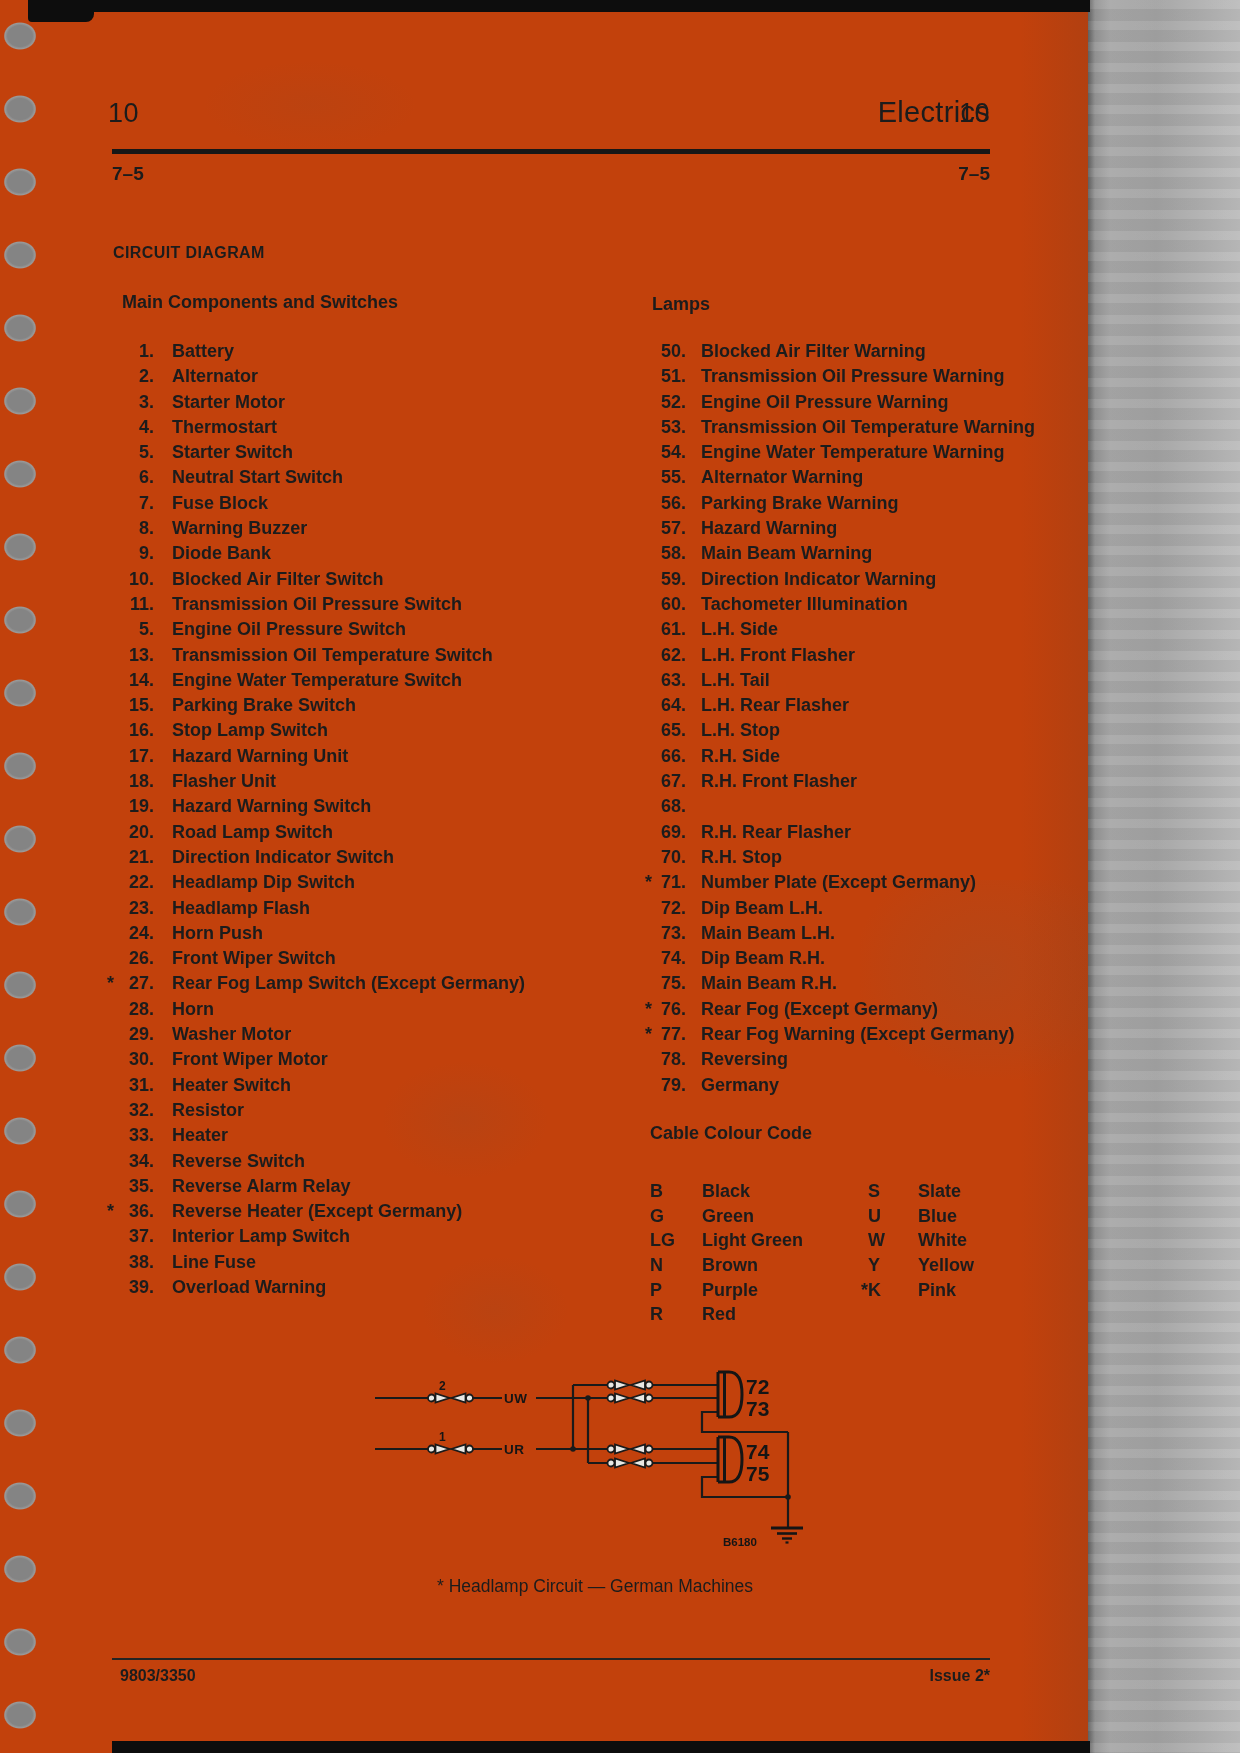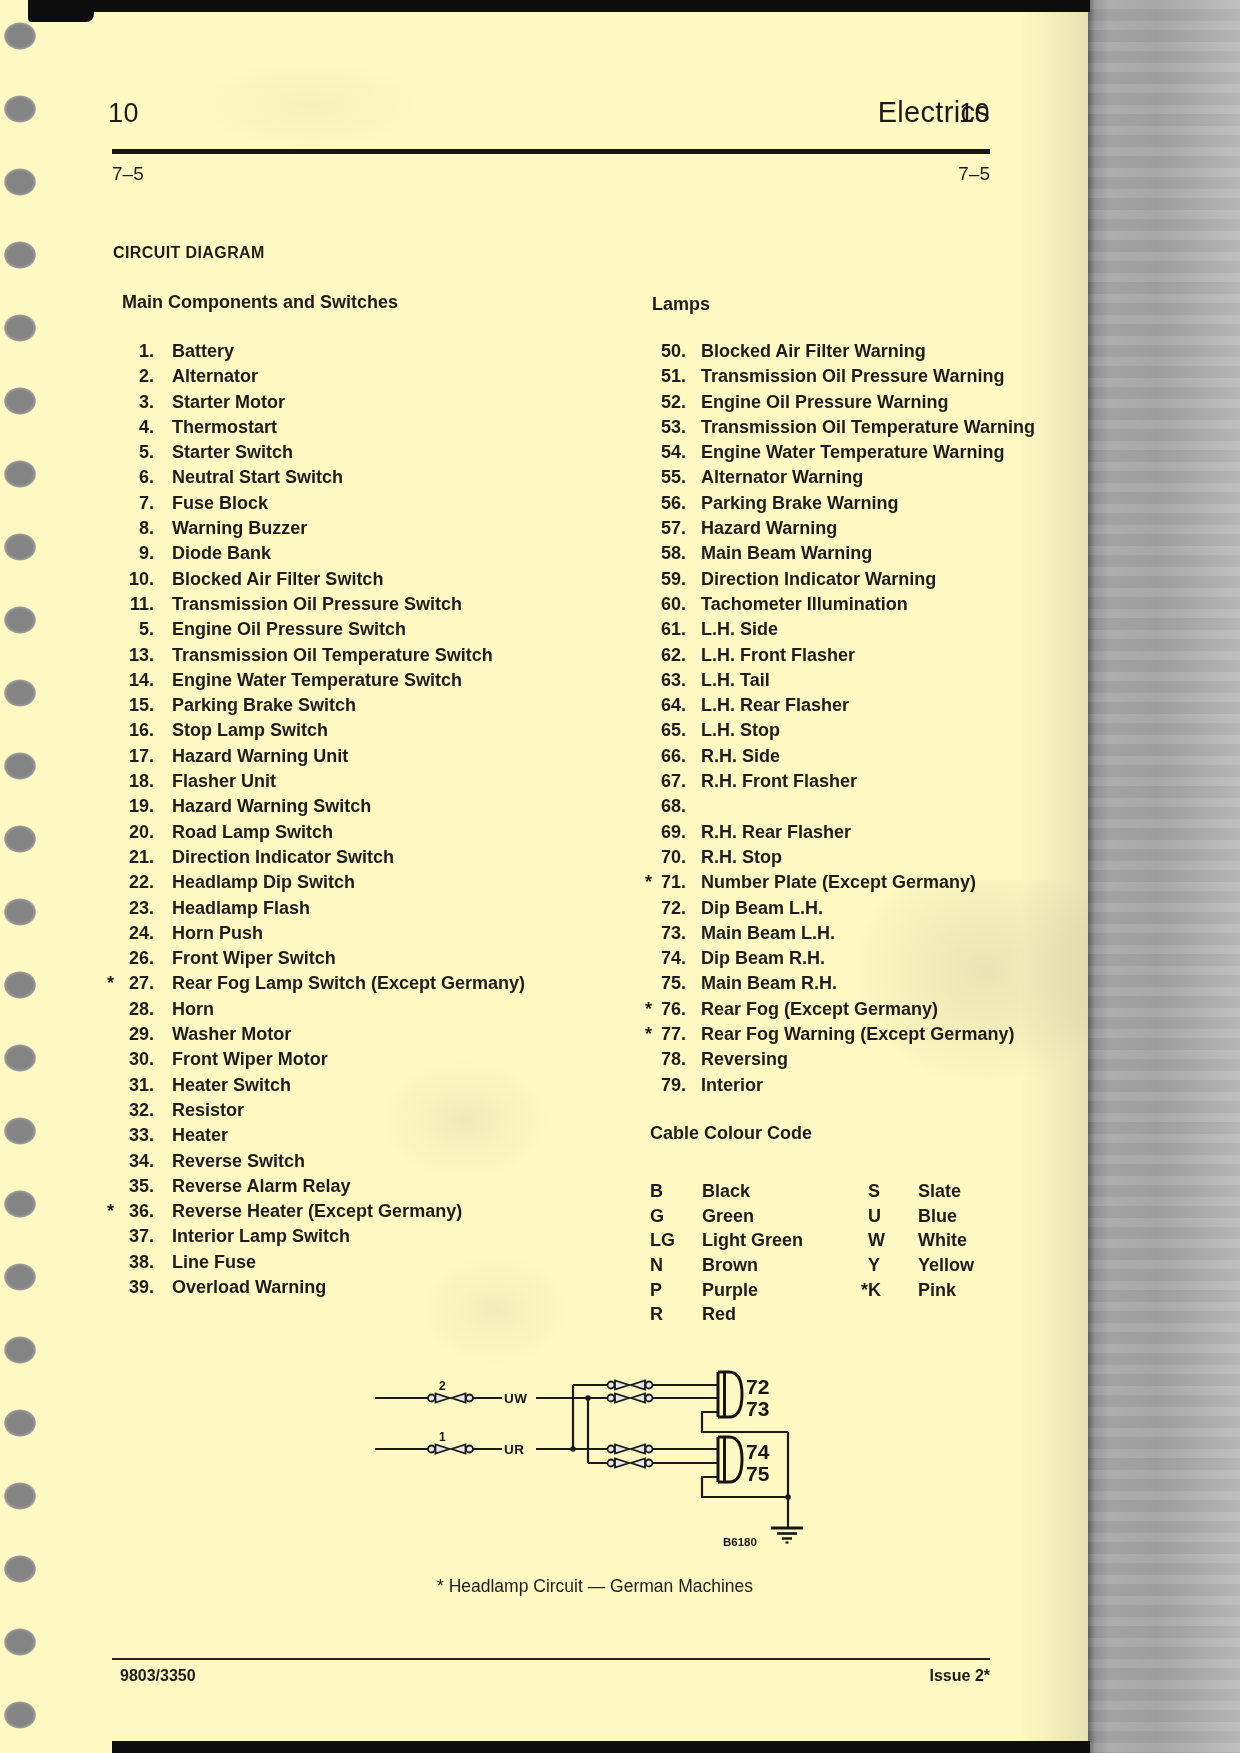--- a/index.html
+++ b/index.html
@@ -1,16 +1,16 @@
 <!DOCTYPE html>
 <html><head>
 <meta charset="utf-8">
 <style>
   html,body{margin:0;padding:0;background:#777;}
-  .scan{position:relative;width:1240px;height:1753px;background:#fef9c3;overflow:hidden;
+  .scan{position:relative;width:1240px;height:1753px;background:#c2410c;overflow:hidden;
         font-family:"Liberation Sans","DejaVu Sans",sans-serif;color:#1c1c1c;}
   
   .paper-shade{position:absolute;left:1020px;top:0;width:72px;height:1753px;
         background:linear-gradient(90deg,rgba(60,55,48,0) 0%,rgba(60,55,48,.13) 100%);pointer-events:none;}
   .stain{position:absolute;pointer-events:none;}
   .stain.a{left:860px;top:880px;width:230px;height:200px;
         background:radial-gradient(ellipse at 55% 45%,rgba(110,100,85,.14) 0%,rgba(110,100,85,.05) 55%,transparent 75%);}
   .stain.b{left:380px;top:1060px;width:170px;height:120px;
         background:radial-gradient(ellipse,rgba(90,90,80,.09) 0%,transparent 70%);}
   .stain.c{left:420px;top:1255px;width:150px;height:110px;
@@ -28,21 +28,21 @@
   .bar.bottom{left:112px;top:1741px;width:978px;height:12px;}
   .edge-right{position:absolute;left:1088px;top:0;width:152px;height:1753px;
         background:linear-gradient(90deg,#636363 0,#969696 7px,#a9a9a9 22px,#a3a3a3 45%,#afafaf 72%,#bdbdbd 100%);}
   .edge-right::after{content:"";position:absolute;inset:0;
         background:repeating-linear-gradient(180deg,rgba(255,255,255,.05) 0 9px,rgba(0,0,0,.04) 9px 21px);}
   
   .abs{position:absolute;}
   .hdr-num{top:98px;font-size:27px;font-weight:500;letter-spacing:.5px;}
   .hdr-title{left:112px;top:96px;width:878px;text-align:right;font-size:29px;font-weight:500;letter-spacing:.3px;}
   .rule-thick{left:112px;top:149px;width:878px;height:5px;background:#171717;}
-  .sub{top:163px;font-size:19px;font-weight:400;}
+  .sub{top:163px;font-size:19px;font-weight:700;}
   .sec-title{left:113px;top:244px;font-size:16px;font-weight:700;letter-spacing:.4px;}
   .col-head{font-size:18px;font-weight:700;}
   .list{line-height:25.3px;font-size:18px;font-weight:600;}
   .list .row{display:grid;height:25.3px;align-items:baseline;}
   .list.comp .row{grid-template-columns:16px 40px 18px auto;}
   .list.lamp .row{grid-template-columns:16px 34px 15px auto;}
   .row .star{text-align:right;}
   .row .num{text-align:right;}
   .cc{line-height:24.7px;font-size:18px;font-weight:600;}
   .cc .row{display:grid;height:24.7px;align-items:baseline;}
@@ -482,21 +482,21 @@
       <div class="row">
       <span class="star"></span>
       <span class="num">78.</span>
       <span></span>
       <span class="lbl">Reversing</span>
     </div>
       <div class="row">
       <span class="star"></span>
       <span class="num">79.</span>
       <span></span>
-      <span class="lbl">Interior</span>
+      <span class="lbl">Germany</span>
     </div>
     </div>
 
   <div class="abs col-head" style="left:650px;top:1123px;">Cable Colour Code</div>
   <div class="abs cc c1" style="left:650px;top:1179px;width:190px;">
       <div class="row">
       <span class="code">B</span>
       <span class="name">Black</span>
     </div>
       <div class="row">

